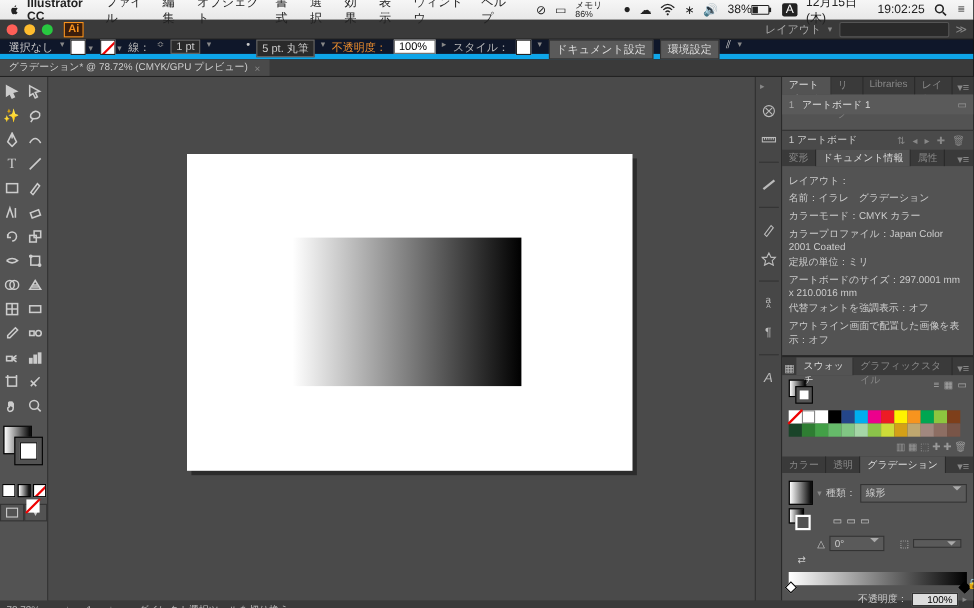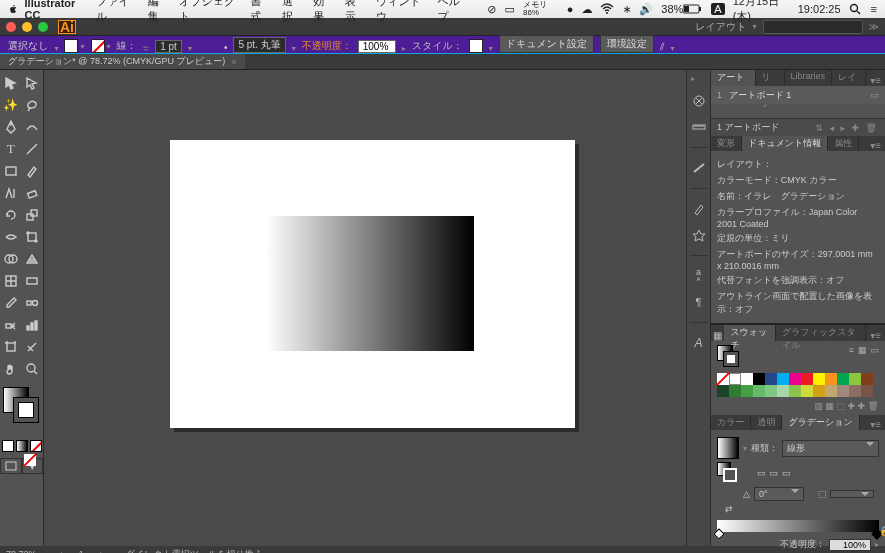--- a/index.html
+++ b/index.html
@@ -12,28 +12,28 @@
 .menubar .menu-item{margin-right:12px}
 .menubar .spacer{flex:1}
 .menubar .status-item{margin-left:8px;display:flex;align-items:center}
 .menubar .hamburger{margin-left:10px}
 
 
 .app-row{height:18px;background:#3a3a3a;display:flex;align-items:center;padding:0 6px;border-bottom:1px solid #222}
 .traffic{display:flex;gap:6px;margin-right:10px}
 .traffic div{width:10px;height:10px;border-radius:50%}
 .traffic .r{background:#ff5f57}.traffic .y{background:#febc2e}.traffic .g{background:#28c840}
-.ai-badge{width:18px;height:14px;background:#3b1e0c;border:1px solid #f7931e;color:#f7931e;display:flex;align-items:center;justify-content:center;font-weight:bold;font-size:14px}
+.ai-badge{width:18px;height:14px;background:#3b1e0c;border:1px solid #f7931e;color:#f7931e;display:flex;align-items:center;justify-content:center;font-weight:bold;font-size:10px}
 .app-row .right{margin-left:auto;display:flex;align-items:center;gap:6px}
 .app-row .label{color:#aaa}
 .app-row .search{width:100px;height:14px;background:#2a2a2a;border:1px solid #555;border-radius:2px}
 .app-row .expand{color:#888}
 
 
-.control-bar{height:18px;background:#4c1d95;display:flex;align-items:flex-end;padding:0 8px;gap:6px;font-size:10px;border-bottom:1px solid #0ea5e9}
+.control-bar{height:18px;background:#0f172a;display:flex;align-items:flex-start;padding:0 8px;gap:6px;font-size:10px;border-bottom:5px solid #0ea5e9}
 .control-bar .field{display:flex;align-items:center;gap:2px}
 .control-bar .swatch{width:14px;height:14px;border:1px solid #222}
 .control-bar .swatch.white{background:#fff}
 .control-bar .swatch.none{background:#fff;position:relative;overflow:hidden}
 .control-bar .swatch.none:after{content:"";position:absolute;width:20px;height:2px;background:#e00;transform:rotate(-45deg);top:6px;left:-3px}
 .control-bar .pt-box{background:#2a2a2a;border:1px solid #666;padding:0 4px;color:#ccc}
 .control-bar .num-box{background:#fff;border:1px solid #666;color:#000;padding:0 4px;width:38px;display:inline-block}
 .control-bar .btn{background:#5a5a5a;border:1px solid #333;padding:1px 6px;color:#ddd}
 .control-bar .lab{color:#bbb}
 .control-bar .lab.orange{color:#e88b2e}
@@ -478,22 +478,22 @@
       </div>
 
       <div class="panel-tabs">
         <div class="tab">変形</div>
         <div class="tab active">ドキュメント情報</div>
         <div class="tab">属性</div>
         <span class="menu">▾≡</span>
       </div>
       <div class="panel-body">
         <div class="row">レイアウト：</div>
+        <div class="row">名前：イラレ　グラデーション</div>
         <div class="row">カラーモード：CMYK カラー</div>
-        <div class="row">名前：イラレ　グラデーション</div>
         <div class="row">カラープロファイル：Japan Color 2001 Coated</div>
         <div class="row">定規の単位：ミリ</div>
         <div class="row">アートボードのサイズ：297.0001 mm x 210.0016 mm</div>
         <div class="row">代替フォントを強調表示：オフ</div>
         <div class="row">アウトライン画面で配置した画像を表示：オフ</div>
       </div>
       <div class="panel-sep"></div>
 
       <div class="panel-tabs">
         <div style="width:16px;display:flex;align-items:center;justify-content:center;color:#bbb">▦</div>

